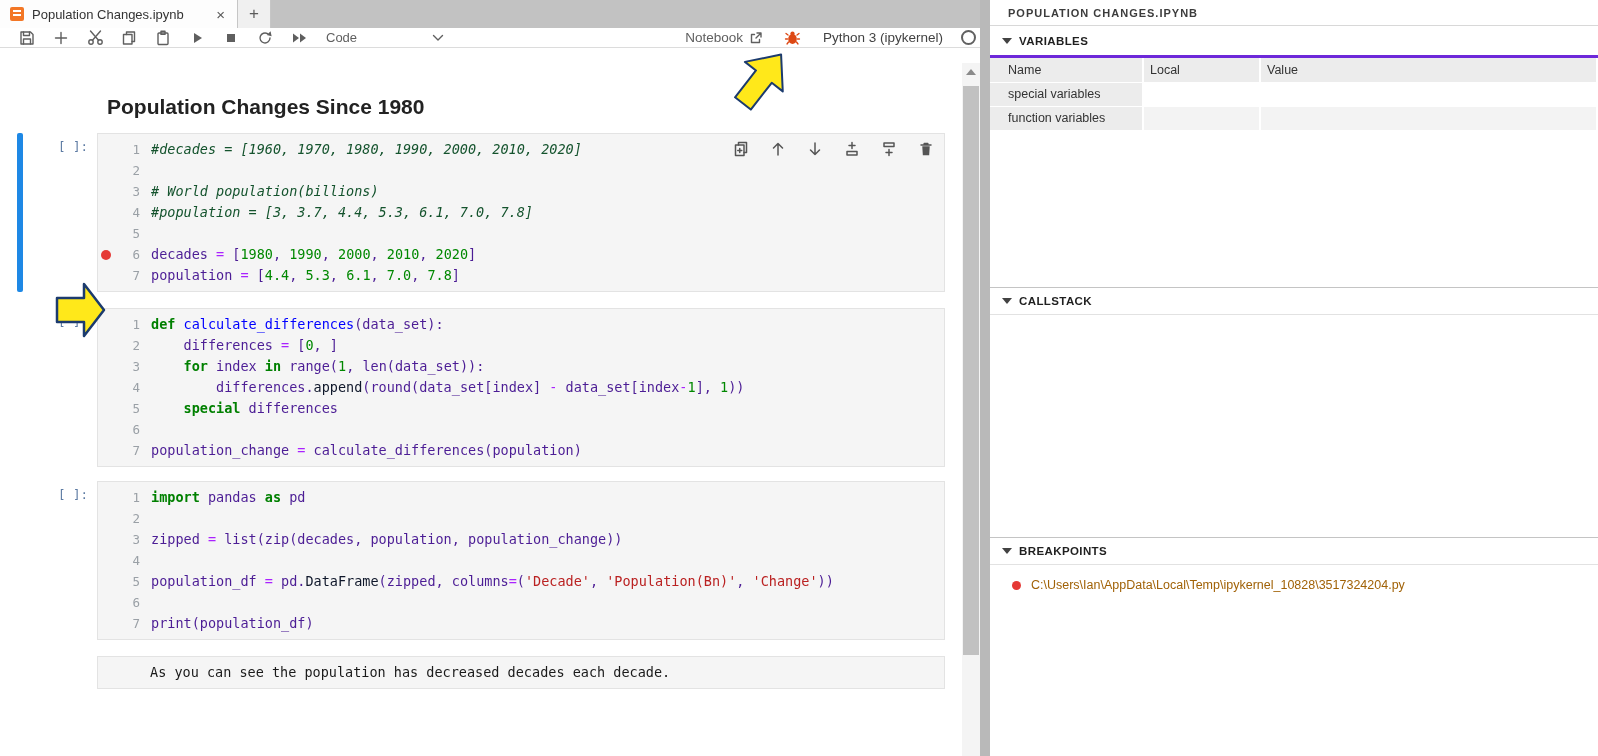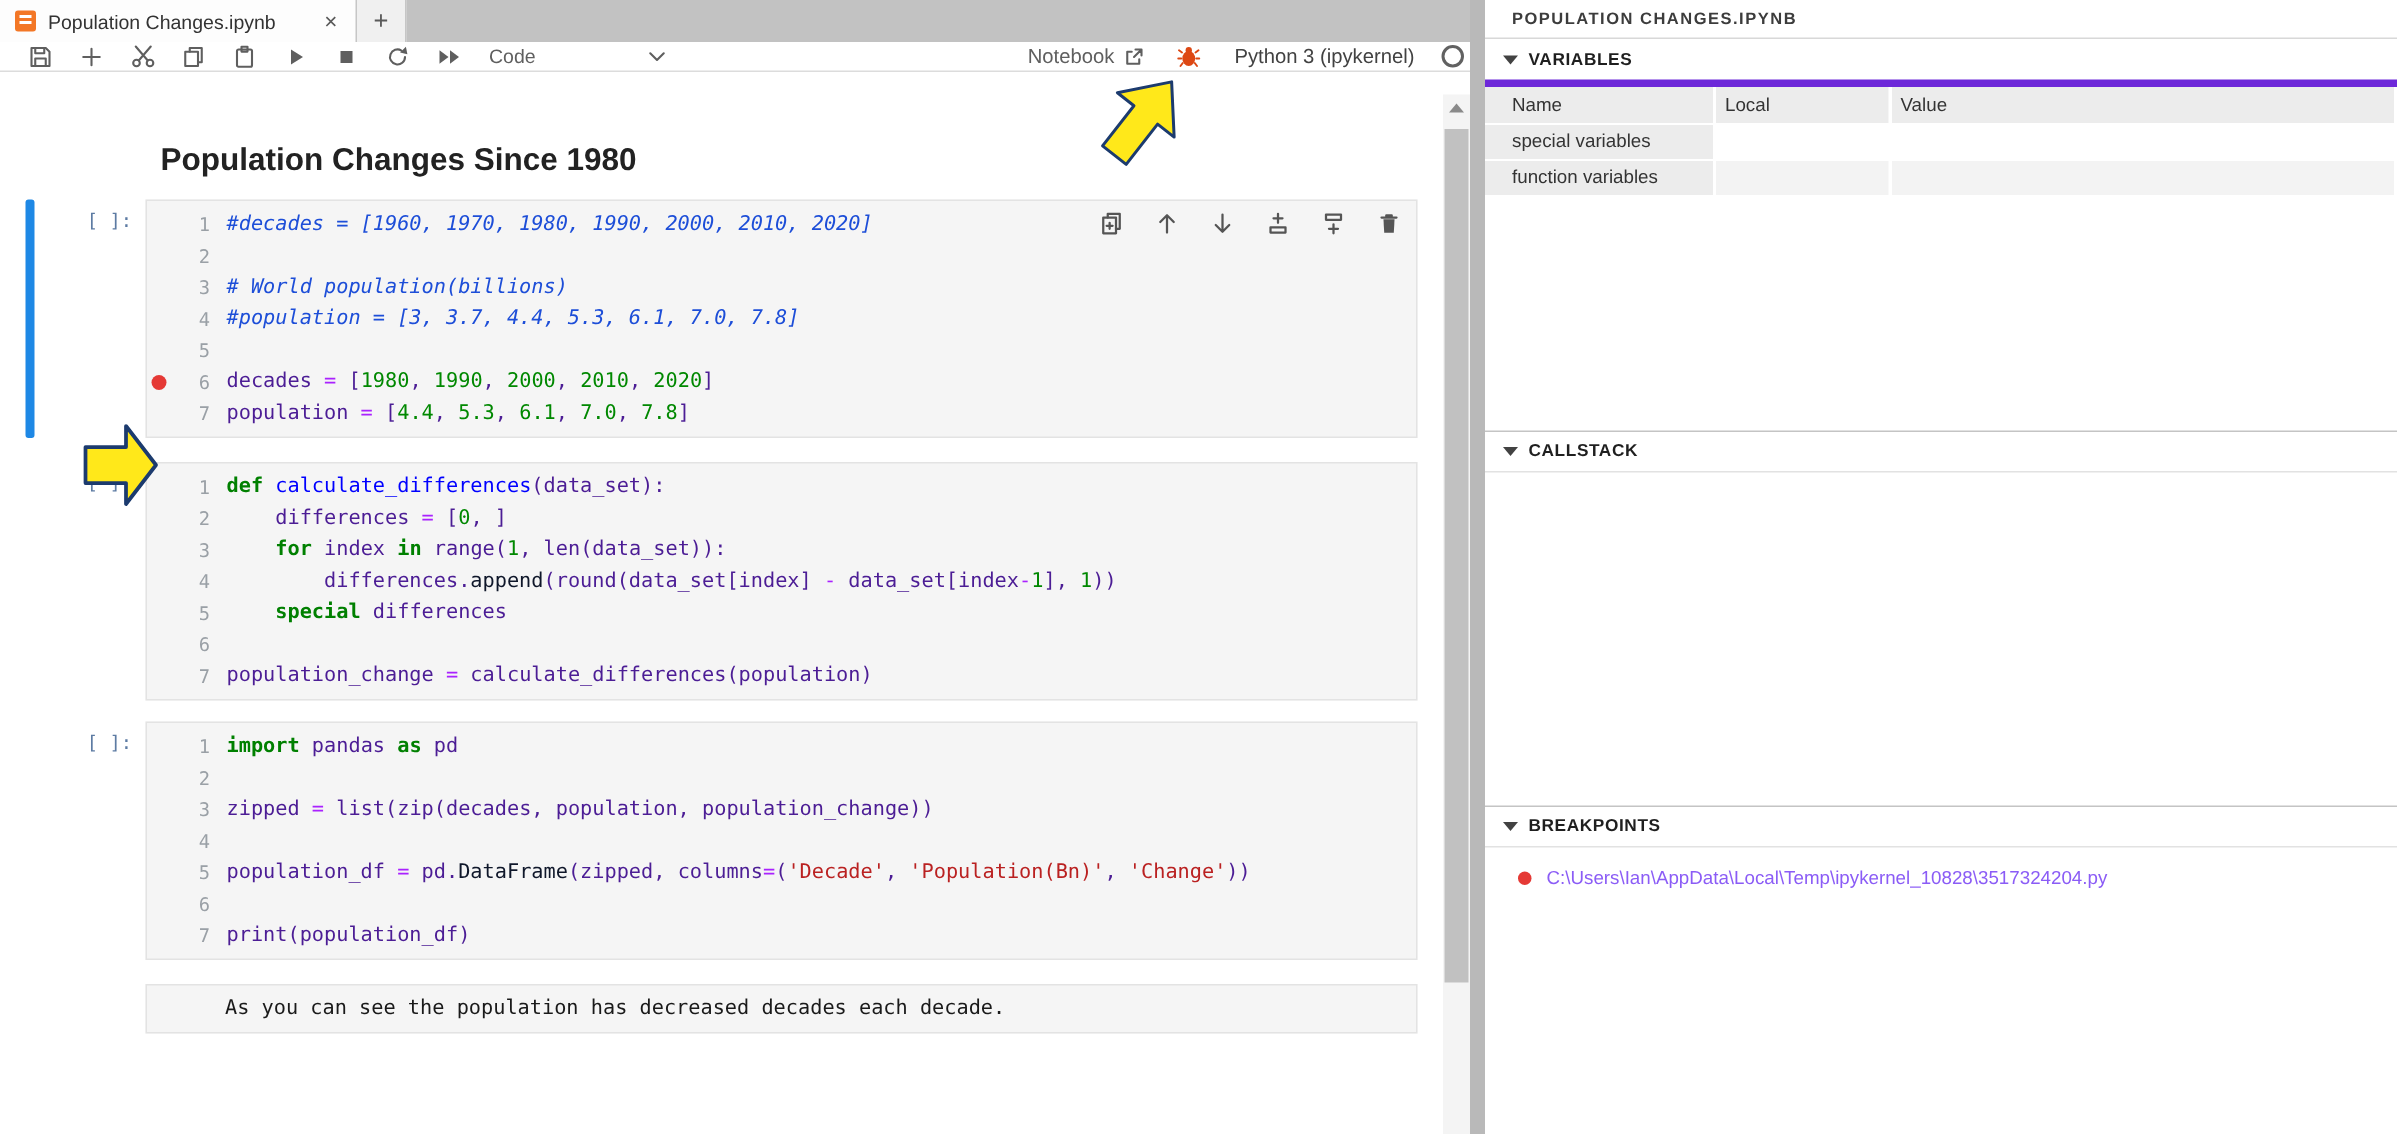--- a/index.html
+++ b/index.html
@@ -46,21 +46,21 @@
   .prompt { width:97px; flex:none; text-align:right; padding:6px 9px 0 0;
             font-family:"DejaVu Sans Mono", monospace; font-size:12.5px; color:#5d7ba3; }
   .cell-input { position:relative; flex:1; margin-right:17px; background:#f5f5f5;
                 border:1px solid #e3e3e3; padding:5px 0; }
   .codeline { display:flex; line-height:21px; font-family:"DejaVu Sans Mono", monospace; font-size:13.5px; }
   .bpm { width:16px; flex:none; display:flex; align-items:center; justify-content:center; }
   .bpdot { width:10px; height:10px; border-radius:50%; background:#e53935; }
   .ln { width:26px; flex:none; text-align:right; color:#9aa0a6; font-size:12.5px; line-height:21px; }
   .cd { padding-left:11px; white-space:pre; color:#1a1a1a; }
 
-  .tk-c { color:#1d4ed8; font-style:italic; }
+  .tk-c { color:#14532d; font-style:italic; }
   .tk-k { color:#008000; font-weight:bold; }
   .tk-n { color:#008800; }
   .tk-o { color:#AA22FF; }
   .tk-s { color:#BA2121; }
   .tk-d { color:#0000FF; }
   .tk-f { color:#0f172a; }
   .tk-p { color:#4c1d95; }
 
   .md-cell { padding:0 10px; }
   .md-title { font-size:21px; font-weight:bold; color:#222; }
@@ -87,37 +87,37 @@
   
   .panel { position:absolute; left:990px; top:0; width:608px; height:756px; background:#fff; }
   .panel-title { position:absolute; left:0; top:0; width:100%; height:26px; line-height:26px;
                  padding-left:18px; font-size:11px; font-weight:bold; letter-spacing:1px; color:#3c3c3c;
                  border-bottom:1px solid #d8d8d8; }
   .sec-header { position:absolute; left:0; width:100%; display:flex; align-items:center; gap:7px;
                 padding-left:12px; font-size:11.5px; font-weight:bold; letter-spacing:.4px; color:#1f1f1f;
                 background:#fff; cursor:pointer; }
   .tri-down { width:0; height:0; border-left:5px solid transparent; border-right:5px solid transparent;
               border-top:6px solid #424242; }
-  .hdr-variables   { top:26px;  height:32px; border-bottom:5px solid #6d28d9; }
+  .hdr-variables   { top:26px;  height:32px; border-bottom:3px solid #6d28d9; }
   .hdr-callstack   { top:287px; height:28px; border-top:1px solid #c4c4c4; border-bottom:1px solid #e2e2e2; }
   .hdr-breakpoints { top:537px; height:28px; border-top:1px solid #c4c4c4; border-bottom:1px solid #e2e2e2; }
 
   .var-table { position:absolute; left:0; top:58px; width:100%; border-collapse:collapse; table-layout:fixed;
                font-size:12.5px; color:#333; }
   .var-table col:nth-child(1){ width:153px; } .var-table col:nth-child(2){ width:117px; }
   .var-table th, .var-table td { height:24px; font-weight:normal; text-align:left; padding:0 6px;
                                  border-bottom:1px solid #fff; white-space:nowrap; overflow:hidden; }
   .var-table th:first-child, .var-table td:first-child { padding-left:18px; }
   .var-table thead th { background:#ececec; border-right:2px solid #fff; }
   .var-table td.namecol { background:#ececec; border-right:2px solid #fff; }
   .var-table tr.r0 td:not(.namecol){ background:#fff; border-right:2px solid #fff; }
   .var-table tr.r1 td:not(.namecol){ background:#f3f3f3; border-right:2px solid #fff; }
 
   .bp-item { position:absolute; left:0; top:574px; width:100%; height:22px; display:flex;
-             align-items:center; gap:10px; padding-left:22px; font-size:12.5px; color:#8b5cf6; cursor:pointer; }
+             align-items:center; gap:10px; padding-left:22px; font-size:12.5px; color:#a16207; cursor:pointer; }
   .bp-item .bpdot { width:9px; height:9px; flex:none; }
 
   
   .annot { position:absolute; pointer-events:none; }
 </style>
 </head>
 <body>
 
 <div class="app">
 

